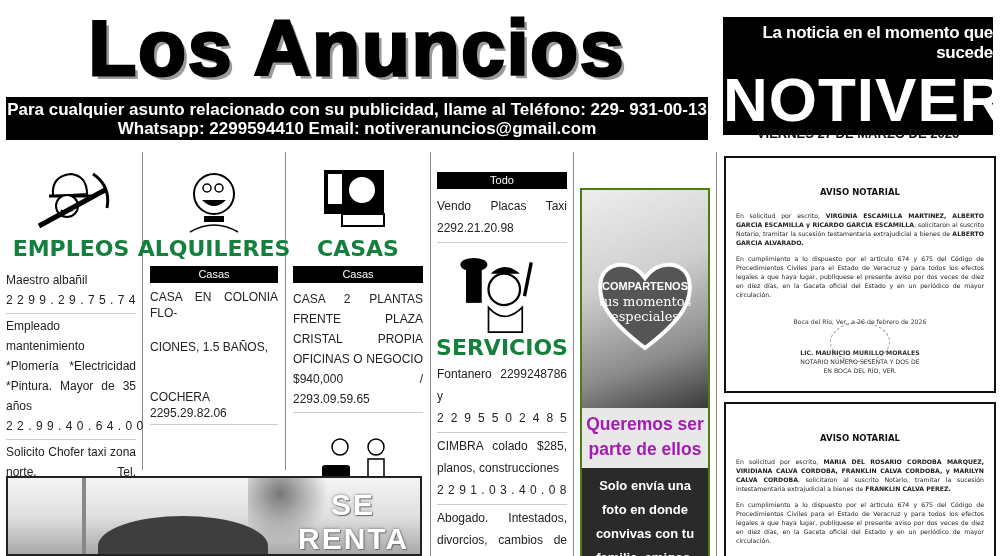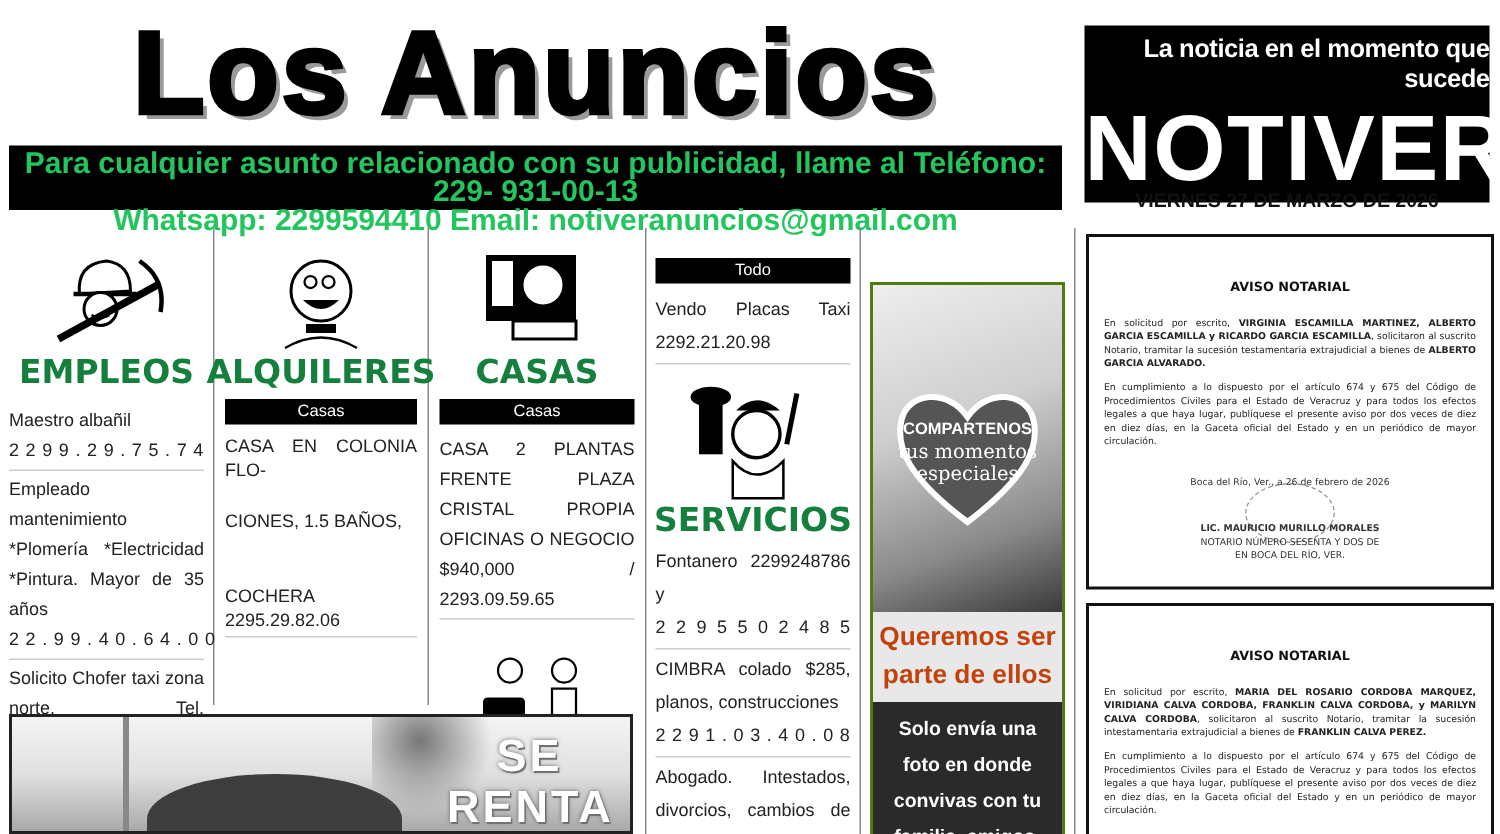--- a/index.html
+++ b/index.html
@@ -11,21 +11,21 @@
   .masthead-title {
     position: absolute; left: 0; top: 2px; width: 702px; text-align: center;
     font-family: "Liberation Sans", sans-serif; font-weight: 900; font-size: 78px;
     letter-spacing: 2px; color: #000;
     text-shadow: 4px 4px 0 #9a9a9a;
     -webkit-text-stroke: 3px #000;
     line-height: 92px;
   }
   .contact-bar {
     position: absolute; left: 0; top: 97px; width: 702px; height: 43px; background: #000;
-    color: #22c55e; text-align: center; font-weight: bold; font-size: 20px; line-height: 19px;
+    color: #ffffff; text-align: center; font-weight: bold; font-size: 17px; line-height: 19px;
     padding-top: 3px;
   }
   .brand-box {
     position: absolute; left: 723px; top: 5px; width: 270px; height: 118px; background: #000;
     color: #fff; text-align: right; margin-top: 12px;
   }
   .brand-tagline { font-size: 17px; font-weight: bold; margin-top: 6px; letter-spacing: -0.3px; }
   .brand-name { font-size: 62px; font-weight: 900; line-height: 66px; letter-spacing: 1px; margin-top: 4px; }
   .date-line { position: absolute; left: 723px; top: 126px; width: 270px; text-align: center; font-weight: bold; font-size: 13px; }
 
@@ -50,21 +50,21 @@
   .ad.loose { line-height: 30px; }
 
   
   .promo { position: absolute; left: 580px; top: 156px; width: 130px; height: 400px; border: 2px solid #4d7c0f; overflow: hidden; background: #ddd; margin-top: 32px; }
   .promo-photo { position: absolute; left: 0; top: 0; width: 126px; height: 218px;
     background: linear-gradient(160deg, #eee 0%, #cfcfcf 40%, #8a8a8a 75%, #3a3a3a 100%); }
   .heart { position: absolute; left: 12px; top: 66px; width: 102px; height: 96px; }
   .heart-text1 { position: absolute; left: 0; top: 90px; width: 126px; text-align: center; font-size: 11px; font-weight: bold; color: #fff; }
   .heart-text2 { position: absolute; left: 0; top: 104px; width: 126px; text-align: center; font-family: "DejaVu Serif", serif; font-size: 13px; color: #fff; line-height: 15px; }
   .promo-band { position: absolute; left: 0; top: 218px; width: 126px; height: 60px; background: #e8e8e8; text-align: center;
-    font-weight: bold; font-size: 17.5px; line-height: 25px; color: #c2410c; padding-top: 4px; }
+    font-weight: bold; font-size: 17.5px; line-height: 25px; color: #a21caf; padding-top: 4px; }
   .promo-dark { position: absolute; left: 0; top: 278px; width: 126px; height: 122px; background: #2a2a2a; color: #fff; text-align: center;
     font-weight: bold; font-size: 13px; line-height: 24px; padding-top: 6px; }
 
   
   .notary { position: absolute; left: 724px; width: 272px; border: 2px solid #111; background: #fff; padding: 6px 10px; font-family: "DejaVu Sans", sans-serif; }
   .notary-title { text-align: center; font-weight: bold; font-size: 8.5px; margin: 23px 0 14px 0; }
   .notary p { font-size: 6.2px; line-height: 9px; text-align: justify; color: #222; margin-bottom: 7px; }
   .notary b { font-weight: bold; }
   .notary-sign { text-align: center; font-size: 6.2px; line-height: 9px; color: #333; }
   .seal { width: 60px; height: 40px; border: 1px dashed #999; border-radius: 50%; margin: -4px auto 0 auto; }

